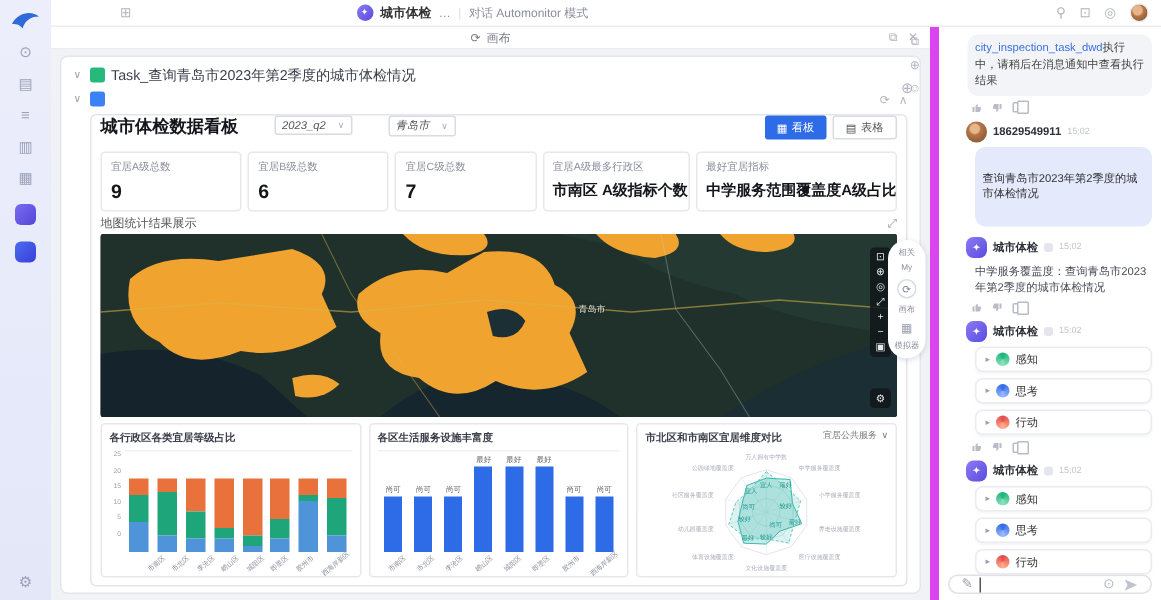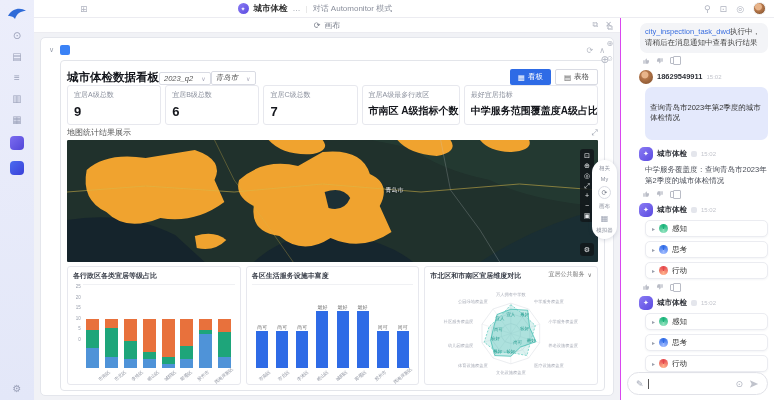--- a/index.html
+++ b/index.html
@@ -44,21 +44,21 @@
 
   .tree-row { display:flex; align-items:center; gap:4px; height:16px; font-size:9.5px; color:#3a3f4a; flex-shrink:0;}
   .chev { color:#9aa0ad; font-size:7px; width:7px; }
   .doc-ic { width:10px; height:10px; border-radius:2px; display:inline-block; }
   .doc-green { background:#27b87c; } .doc-blue { background:#3b82f6; }
   .tree-right { margin-left:auto; display:flex; gap:6px; color:#b6bac4; font-size:8px; }
 
   
   .dash { border:1px solid #e3e5ea; border-radius:4px; margin:2px 0 0 11px; flex:1;
     display:flex; flex-direction:column; padding:0 6px 5px; min-height:0; }
-  .dash-header { height:24px; display:flex; align-items:flex-end; gap:0; flex-shrink:0; }
+  .dash-header { height:24px; display:flex; align-items:flex-start; gap:24px; flex-shrink:0; }
   .dash-title { font-size:11.5px; font-weight:bold; color:#14161c; }
   .select { border:1px solid #d9dbe3; border-radius:2px; padding:1px 4px; font-size:7.5px;
     color:#555; display:flex; align-items:center; gap:8px; background:#fff;font-style:italic; }
   .select .v-chev { color:#aab; font-size:6px; }
   .dash-btns { margin-left:auto; display:flex; gap:4px; }
   .btn { font-size:7.5px; padding:2px 8px; border-radius:2px; display:flex; align-items:center; gap:3px; }
   .btn-primary { background:#2e6be6; color:#fff; }
   .btn-ghost { background:#fff; color:#555; border:1px solid #d9dbe3; }
 
   .stats { display:flex; gap:4px; height:40px; flex-shrink:0; }
@@ -104,21 +104,21 @@
   .float-mini { position:absolute; right:160px; top:5px; display:flex; flex-direction:column;
     gap:6px; color:#b0b4c0; font-size:8px; align-items:center; }
   .float-rail { position:absolute; right:157px; top:142px; width:25px; background:#fff;
     border-radius:13px; box-shadow:0 1px 4px rgba(40,50,90,.18); display:flex; flex-direction:column;
     align-items:center; gap:4px; padding:5px 0; font-size:5.5px; color:#8a8f9c; }
   .rail-circle { width:13px; height:13px; border:1px solid #d9dbe3; border-radius:50%;
     display:flex; align-items:center; justify-content:center; font-size:7px; color:#7a7f8c; }
   .rail-ico { font-size:8px; color:#9aa0b0; }
 
   
-  .chat { width:154px; border-left:1px solid #d946ef; display:flex; flex-direction:column;
+  .chat { width:154px; border-left:6px solid #d946ef; display:flex; flex-direction:column;
     padding:5px 6px 5px; font-size:7.5px; flex-shrink:0;justify-content:space-between; }
   .bubble-grey { margin-left:13px; background:#f3f4f7; border-radius:7px; padding:4px 5px;
     line-height:1.45; color:#444; }
   .task-name { color:#3b6fe0; }
   .fb-row { display:flex; gap:6px; margin:4px 0 5px 15px; align-items:center; }
   .fb-row svg { width:8px; height:8px; fill:#b9bcc6; }
   .fb-copy { width:6px; height:7px; border:1px solid #b9bcc6; border-radius:1px; position:relative; }
   .fb-copy:before { content:""; position:absolute; left:2px; top:-2px; width:6px; height:7px;
     border:1px solid #b9bcc6; border-radius:1px; background:#fff; }
   .msg-head { display:flex; align-items:center; gap:4px; margin-bottom:3px;margin-left:12px; }
@@ -196,20 +196,25 @@
           <span>画布</span>
           <span class="cb-right">
             <span>⧉</span>
             <span>✕</span>
           </span>
         </div>
 
         <div class="canvas-body">
           <div class="canvas-card">
 
+            <div class="tree-row">
+              <span class="chev">∨</span>
+              <span class="doc-ic doc-green"></span>
+              <span>Task_查询青岛市2023年第2季度的城市体检情况</span>
+            </div>
             <div class="tree-row">
               <span class="chev">∨</span>
               <span class="doc-ic doc-blue"></span>
               <span class="tree-right">
                 <span>⟳</span>
                 <span>∧</span>
               </span>
             </div>
 
             <div class="dash">

